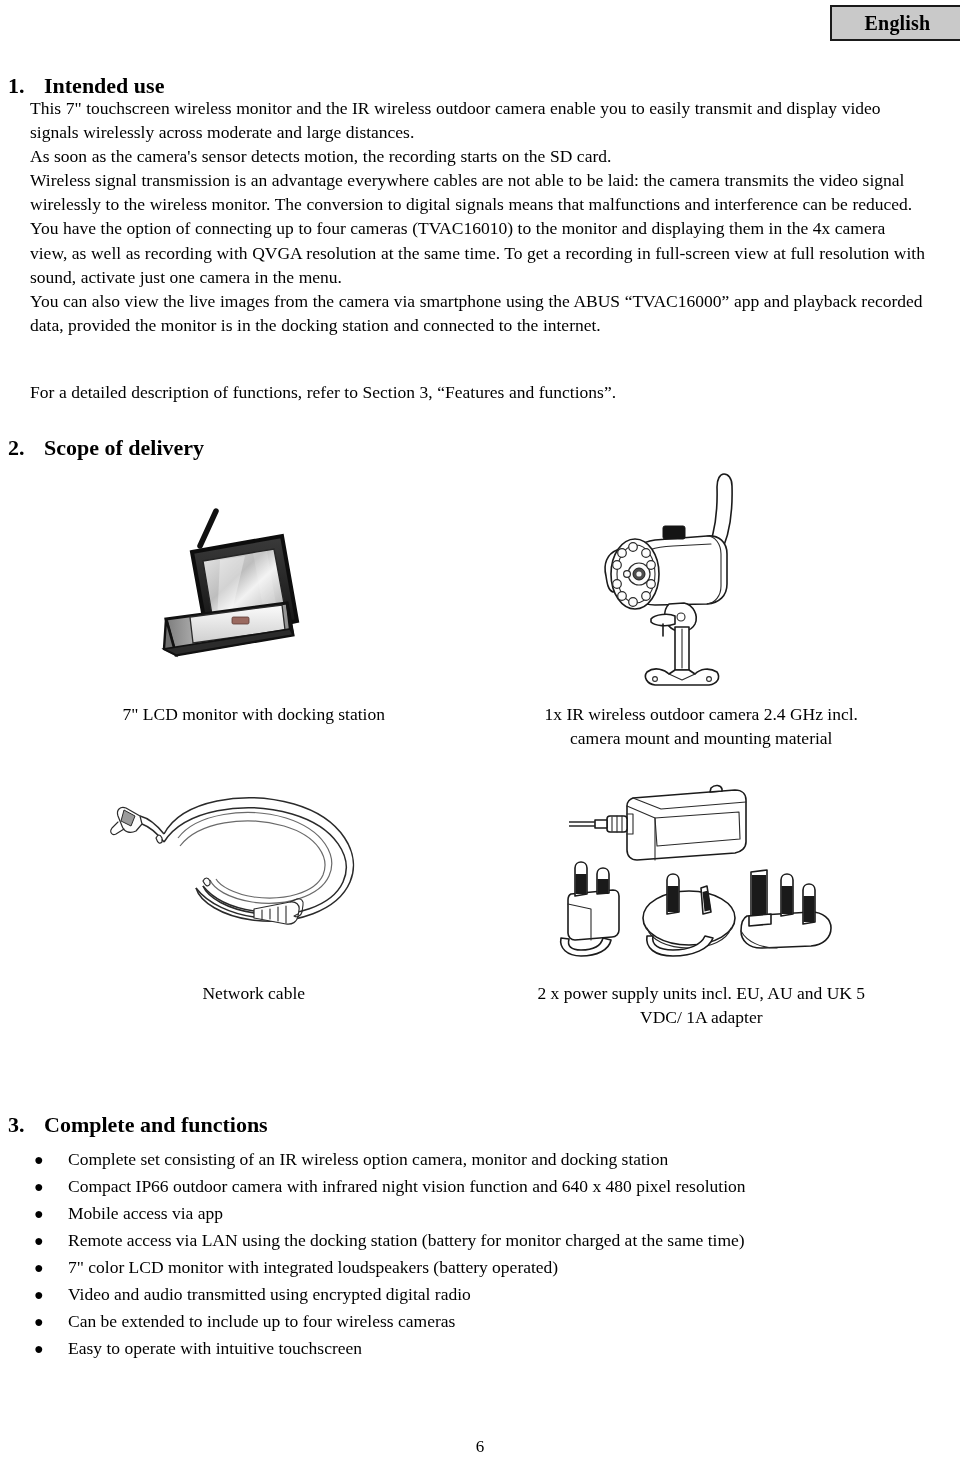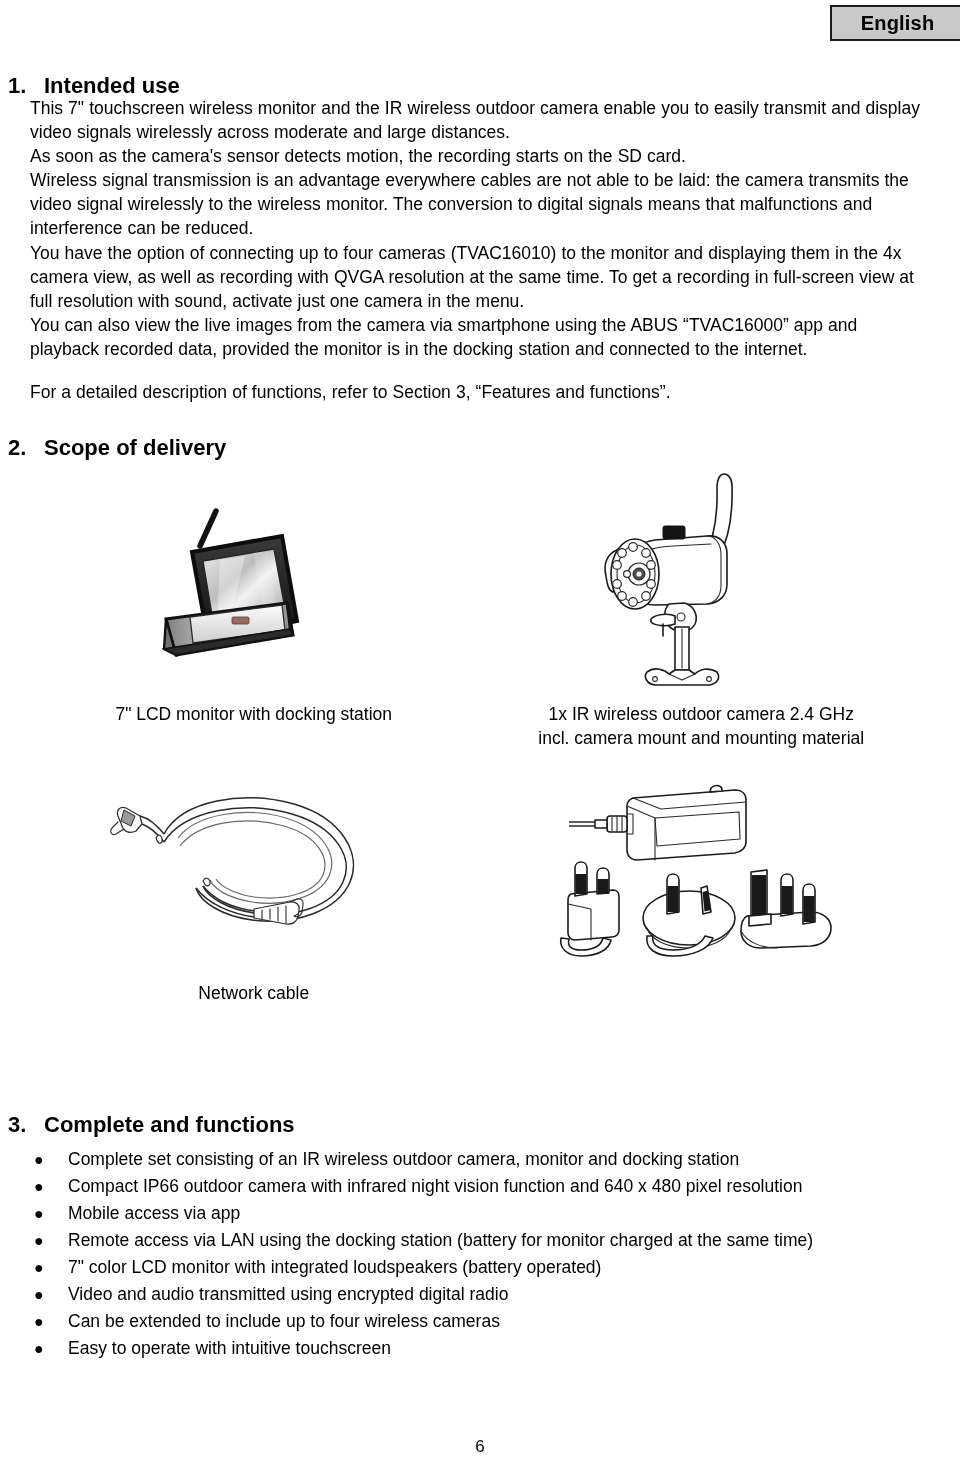--- a/index.html
+++ b/index.html
@@ -15,20 +15,21 @@
     font-family: "Liberation Sans", sans-serif;
     color: #000000;
     overflow: hidden;
   }
 
   .page {
     position: relative;
     width: 944px;
     height: 1481px;
     box-sizing: border-box;
+    font-family: Liberation Serif, serif;
   }
 
   
   .lang-badge {
     position: absolute;
     top: 5px;
     left: 830px;
     width: 135px;
     height: 36px;
     background: #c9c9c9;
@@ -394,33 +395,34 @@
             <rect x="201" y="99" width="14" height="46" fill="#1a1a1a"></rect>
             <path d="M198 140 L220 138 L220 148 L198 150 Z" class="fl-w"></path>
 
             <path d="M230 104 C230 100 233 98 236 98 C239 98 242 100 242 104 L242 138 L230 140 Z" class="fl-w"></path>
             <rect x="230.5" y="110" width="11" height="28" fill="#1a1a1a"></rect>
 
             <path d="M252 114 C252 110 255 108 258 108 C261 108 264 110 264 114 L264 146 L252 148 Z" class="fl-w"></path>
             <rect x="252.5" y="120" width="11" height="26" fill="#1a1a1a"></rect>
           </svg>
         </div>
+        <div class="scope-cap">2 x power supply units incl. EU, AU and UK 5 VDC/ 1A adapter</div>
       </div>
     </div>
   </div>
 
   <div class="heading" id="h-features">
     <span class="num">3.</span>
     <span class="ttl">Complete and functions</span>
   </div>
 
   <ul class="features">
     <li>
       <span class="bullet">●</span>
-      <span>Complete set consisting of an IR wireless outdoor camera, monitor and docking station</span>
+      <span>Complete set consisting of an IR wireless option camera, monitor and docking station</span>
     </li>
     <li>
       <span class="bullet">●</span>
       <span>Compact IP66 outdoor camera with infrared night vision function and 640 x 480 pixel resolution</span>
     </li>
     <li>
       <span class="bullet">●</span>
       <span>Mobile access via app</span>
     </li>
     <li>

